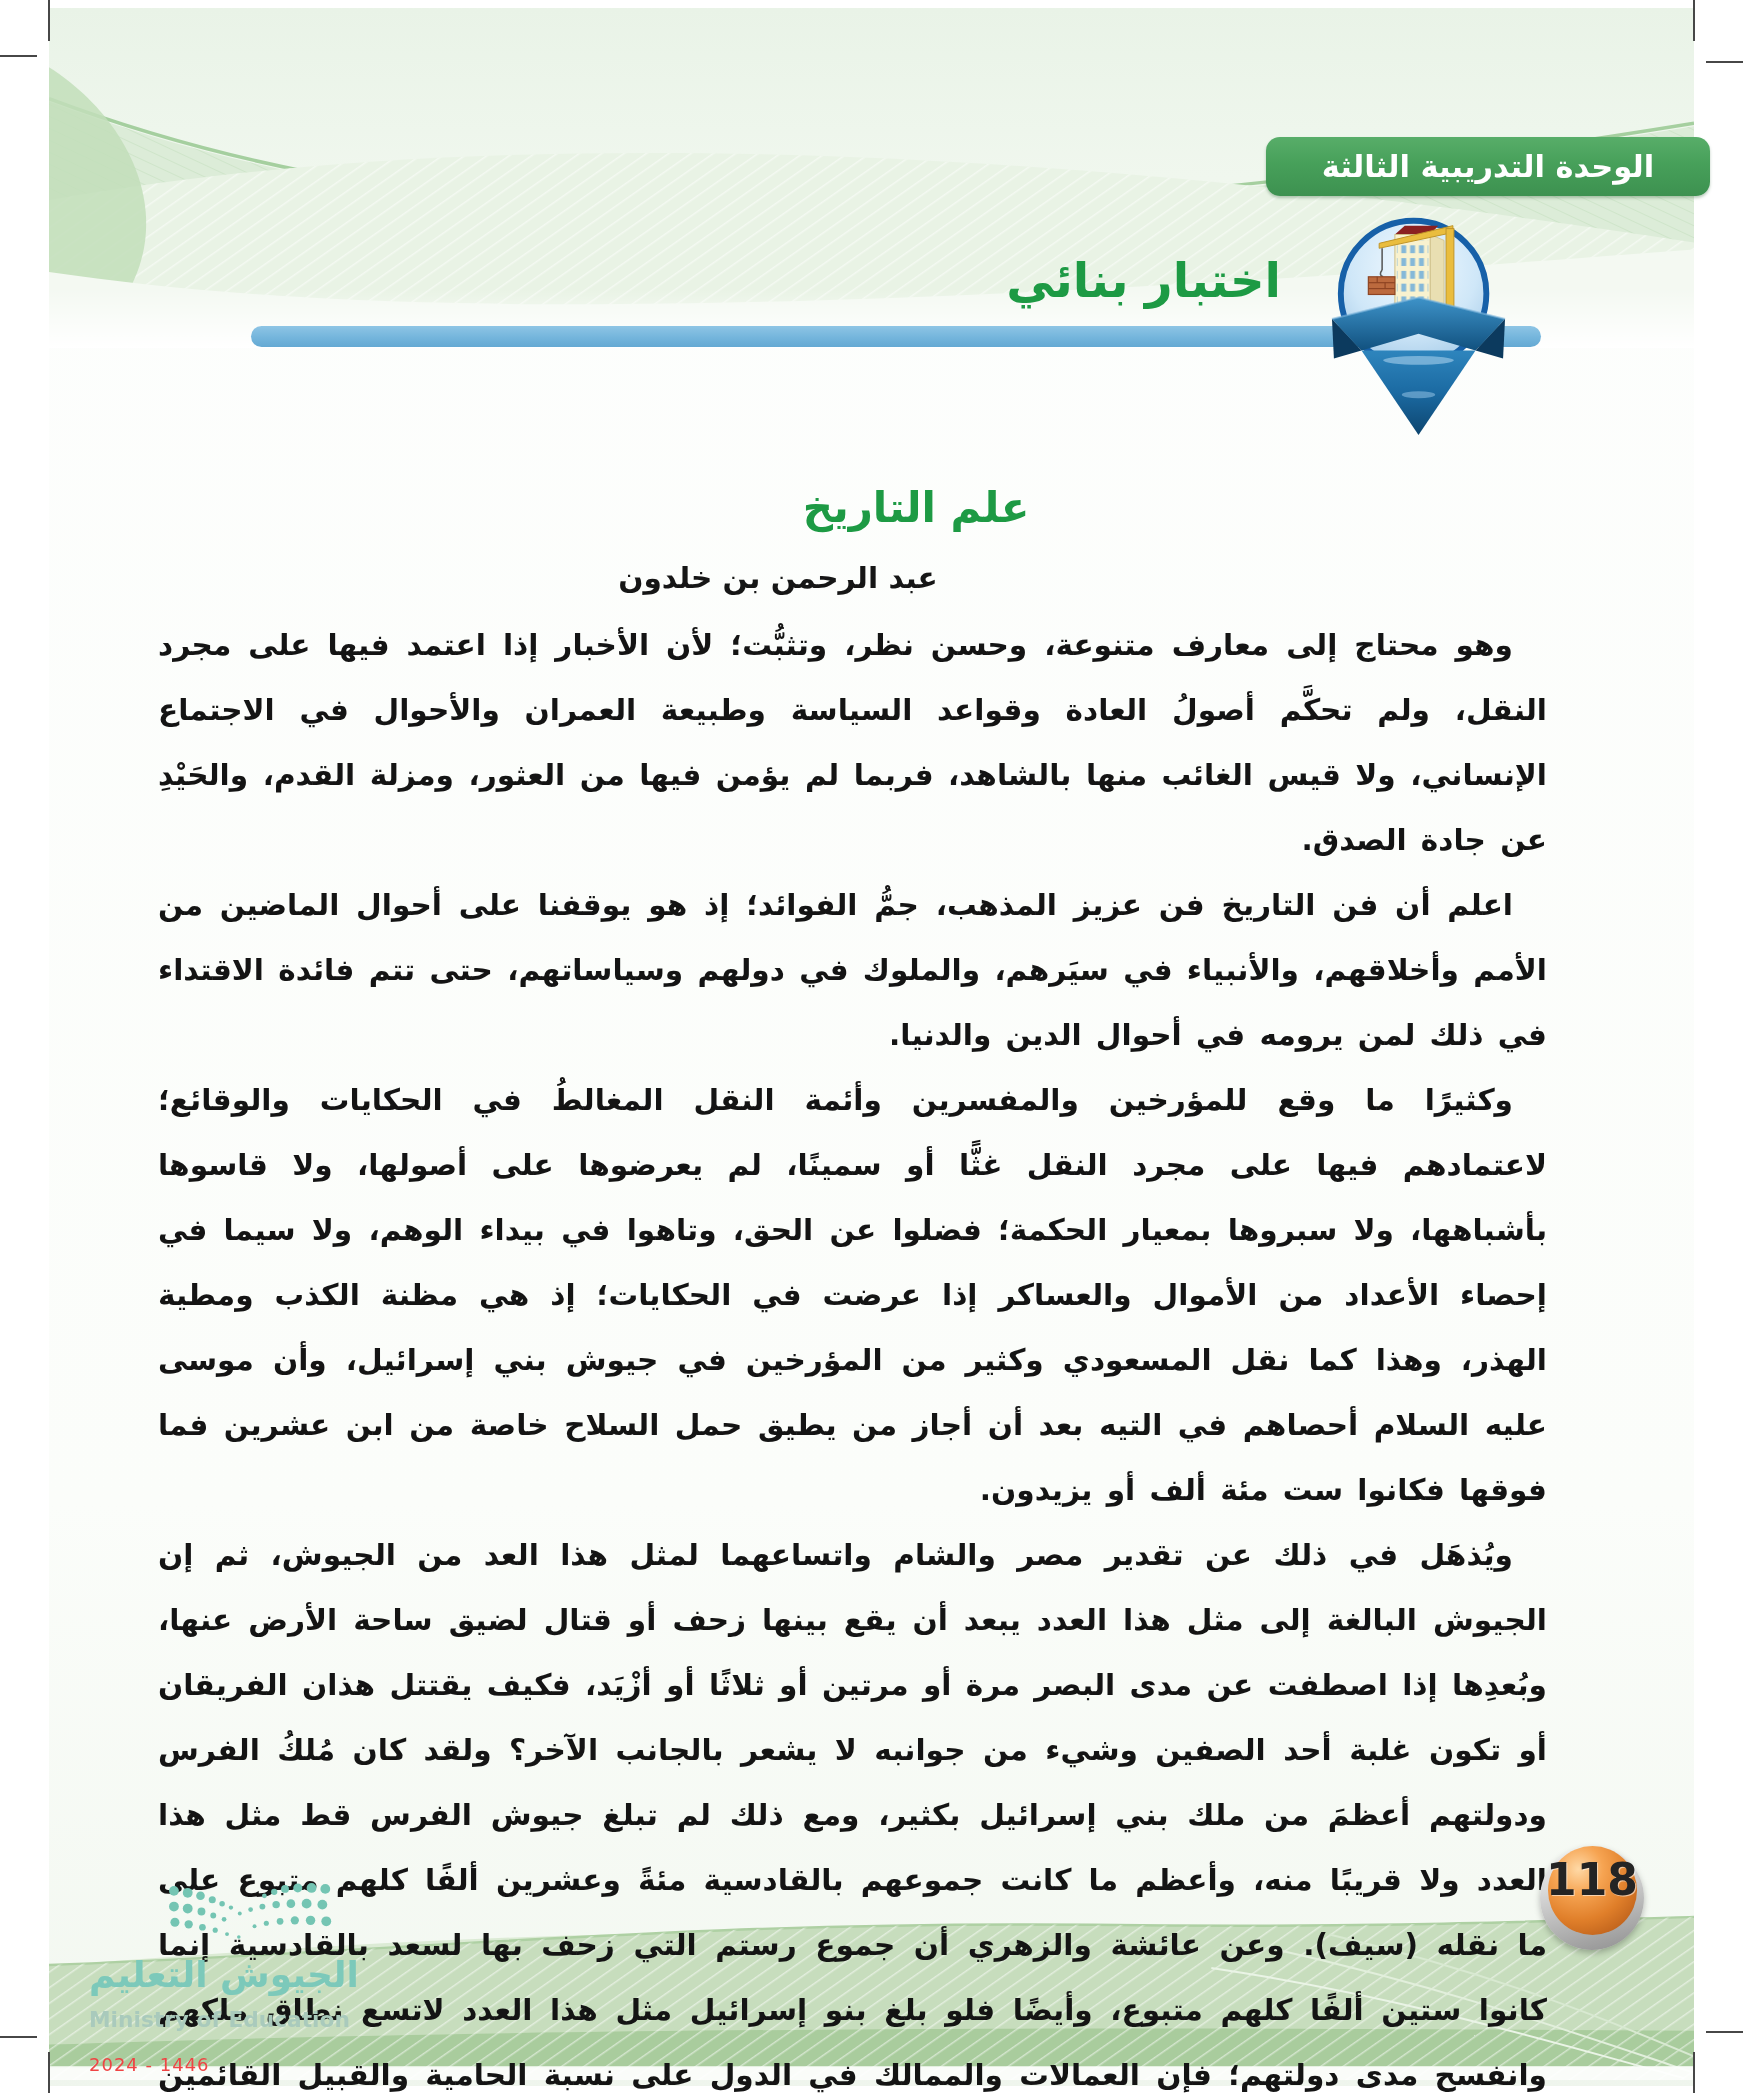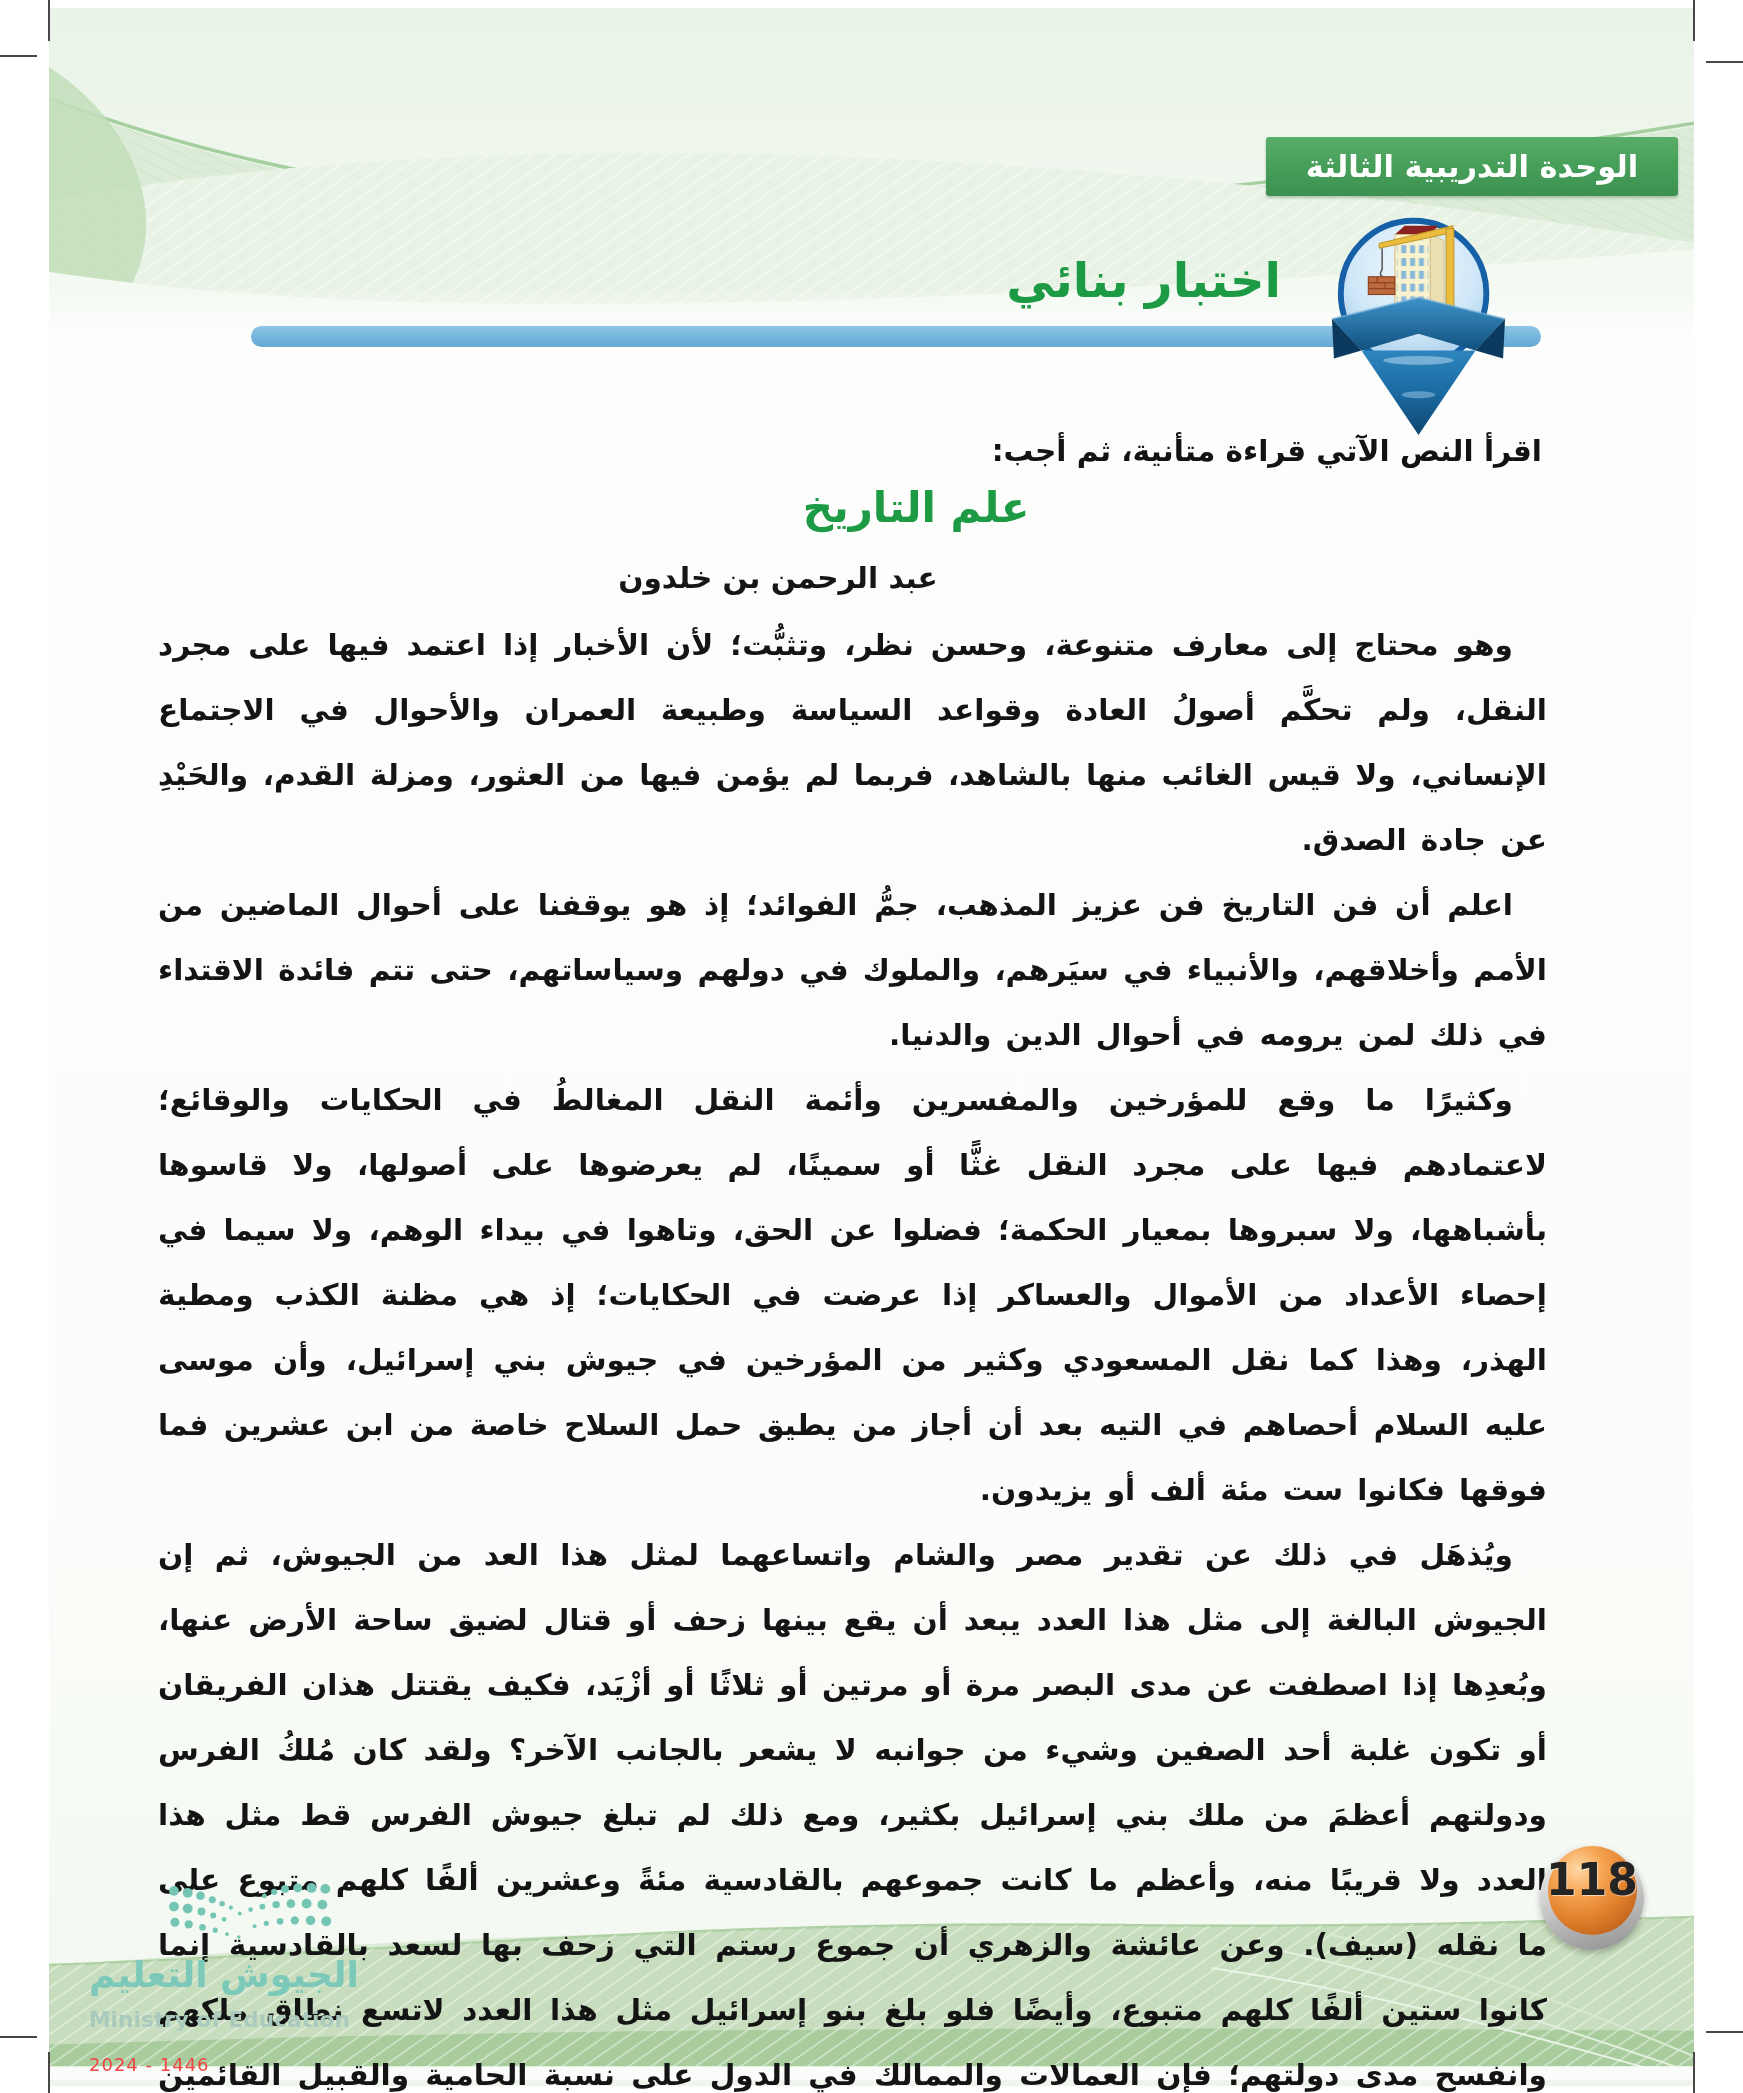--- a/index.html
+++ b/index.html
@@ -6,21 +6,21 @@
   .stage{position:relative;width:1744px;height:2093px;background:#ffffff;overflow:hidden;
          font-family:"DejaVu Sans","Liberation Sans",sans-serif;}
   
   .paper{position:absolute;left:49px;top:7.9px;width:1645px;height:2078px;
          background:linear-gradient(180deg,#fdfefd 0%,#fbfdfa 72%,#f3f8f1 96%,#eff5ed 100%);}
   .band-top{position:absolute;left:49px;top:7.9px;width:1645px;height:340px;}
   .band-bottom{position:absolute;left:49px;top:1909px;width:1645px;height:171px;}
   
   .mark{position:absolute;background:#474747;}
   
-  .unit-badge{position:absolute;left:1266px;top:137px;width:412px;height:59px;border-radius:3px;
+  .unit-badge{position:absolute;left:1266px;top:137px;width:444px;height:59px;border-radius:14px;
       background:linear-gradient(180deg,#58ad69 0%,#47a05a 45%,#3d9150 100%);
       box-shadow:0 2px 3px rgba(60,110,70,.35);
       display:flex;align-items:center;justify-content:center;
       color:#ffffff;font-weight:bold;font-size:30.5px;direction:rtl;}
   
   .section-title{position:absolute;right:463px;top:252px;font-size:48px;font-weight:bold;
       color:#1d9a44;direction:rtl;white-space:nowrap;}
   .rule-blue{position:absolute;left:251px;top:326px;width:1290px;height:20.7px;border-radius:10.8px;
       background:linear-gradient(180deg,#8ec5e5 0%,#74b5dc 55%,#64a9d3 100%);}
   .icon-cluster{position:absolute;left:1320px;top:205px;width:197px;height:236px;}
@@ -158,21 +158,20 @@
       <polygon points="12,116 100,94 188,116 158,148 100,131 42,148" fill="url(#arrBand)"></polygon>
       <polyline points="12,116 100,94 188,116" fill="none" stroke="#7fb6dc" stroke-width="2" opacity="0.6"></polyline>
       <polygon points="12,116 42,148 14,156" fill="#0c3a5e"></polygon>
       <polygon points="188,116 158,148 186,156" fill="#0c3a5e"></polygon>
       <polygon points="42,148 158,148 100,234" fill="url(#arrTri)"></polygon>
       <ellipse cx="100" cy="158" rx="36" ry="4.5" fill="#8fc0e2" opacity="0.75"></ellipse>
       <ellipse cx="100" cy="193" rx="17" ry="3.5" fill="#79afd6" opacity="0.7"></ellipse>
     </g>
   </svg>
 
-  <div class="instruction">اقرأ النص الآتي قراءة متأنية، ثم أجب:</div>
 
   <div class="article-title">علم التاريخ</div>
   <div class="article-author">عبد الرحمن بن خلدون</div>
 
   <div class="article-body">
     <p>وهو محتاج إلى معارف متنوعة، وحسن نظر، وتثبُّت؛ لأن الأخبار إذا اعتمد فيها على مجرد النقل، ولم تحكَّم أصولُ العادة وقواعد السياسة وطبيعة العمران والأحوال في الاجتماع الإنساني، ولا قيس الغائب منها بالشاهد، فربما لم يؤمن فيها من العثور، ومزلة القدم، والحَيْدِ عن جادة الصدق.</p>
     <p>اعلم أن فن التاريخ فن عزيز المذهب، جمُّ الفوائد؛ إذ هو يوقفنا على أحوال الماضين من الأمم وأخلاقهم، والأنبياء في سيَرهم، والملوك في دولهم وسياساتهم، حتى تتم فائدة الاقتداء في ذلك لمن يرومه في أحوال الدين والدنيا.</p>
     <p>وكثيرًا ما وقع للمؤرخين والمفسرين وأئمة النقل المغالطُ في الحكايات والوقائع؛ لاعتمادهم فيها على مجرد النقل غثًّا أو سمينًا، لم يعرضوها على أصولها، ولا قاسوها بأشباهها، ولا سبروها بمعيار الحكمة؛ فضلوا عن الحق، وتاهوا في بيداء الوهم، ولا سيما في إحصاء الأعداد من الأموال والعساكر إذا عرضت في الحكايات؛ إذ هي مظنة الكذب ومطية الهذر، وهذا كما نقل المسعودي وكثير من المؤرخين في جيوش بني إسرائيل، وأن موسى عليه السلام أحصاهم في التيه بعد أن أجاز من يطيق حمل السلاح خاصة من ابن عشرين فما فوقها فكانوا ست مئة ألف أو يزيدون.</p>
     <p>ويُذهَل في ذلك عن تقدير مصر والشام واتساعهما لمثل هذا العد من الجيوش، ثم إن الجيوش البالغة إلى مثل هذا العدد يبعد أن يقع بينها زحف أو قتال لضيق ساحة الأرض عنها، وبُعدِها إذا اصطفت عن مدى البصر مرة أو مرتين أو ثلاثًا أو أزْيَد، فكيف يقتتل هذان الفريقان أو تكون غلبة أحد الصفين وشيء من جوانبه لا يشعر بالجانب الآخر؟ ولقد كان مُلكُ الفرس ودولتهم أعظمَ من ملك بني إسرائيل بكثير، ومع ذلك لم تبلغ جيوش الفرس قط مثل هذا العدد ولا قريبًا منه، وأعظم ما كانت جموعهم بالقادسية مئةً وعشرين ألفًا كلهم متبوع على ما نقله (سيف). وعن عائشة والزهري أن جموع رستم التي زحف بها لسعد بالقادسية إنما كانوا ستين ألفًا كلهم متبوع، وأيضًا فلو بلغ بنو إسرائيل مثل هذا العدد لاتسع نطاق ملكهم وانفسح مدى دولتهم؛ فإن العمالات والممالك في الدول على نسبة الحامية والقبيل القائمين بها في قلتها وكثرتها، وأيضًا فالذي بين</p>
   </div>

